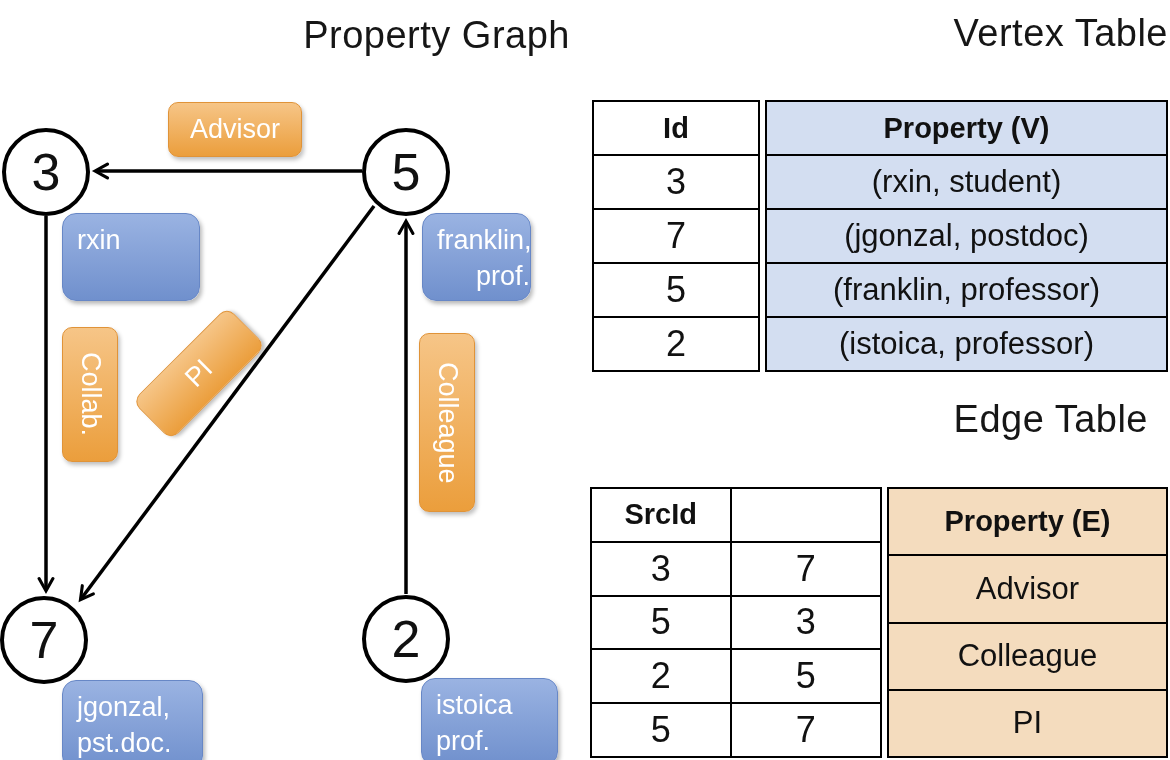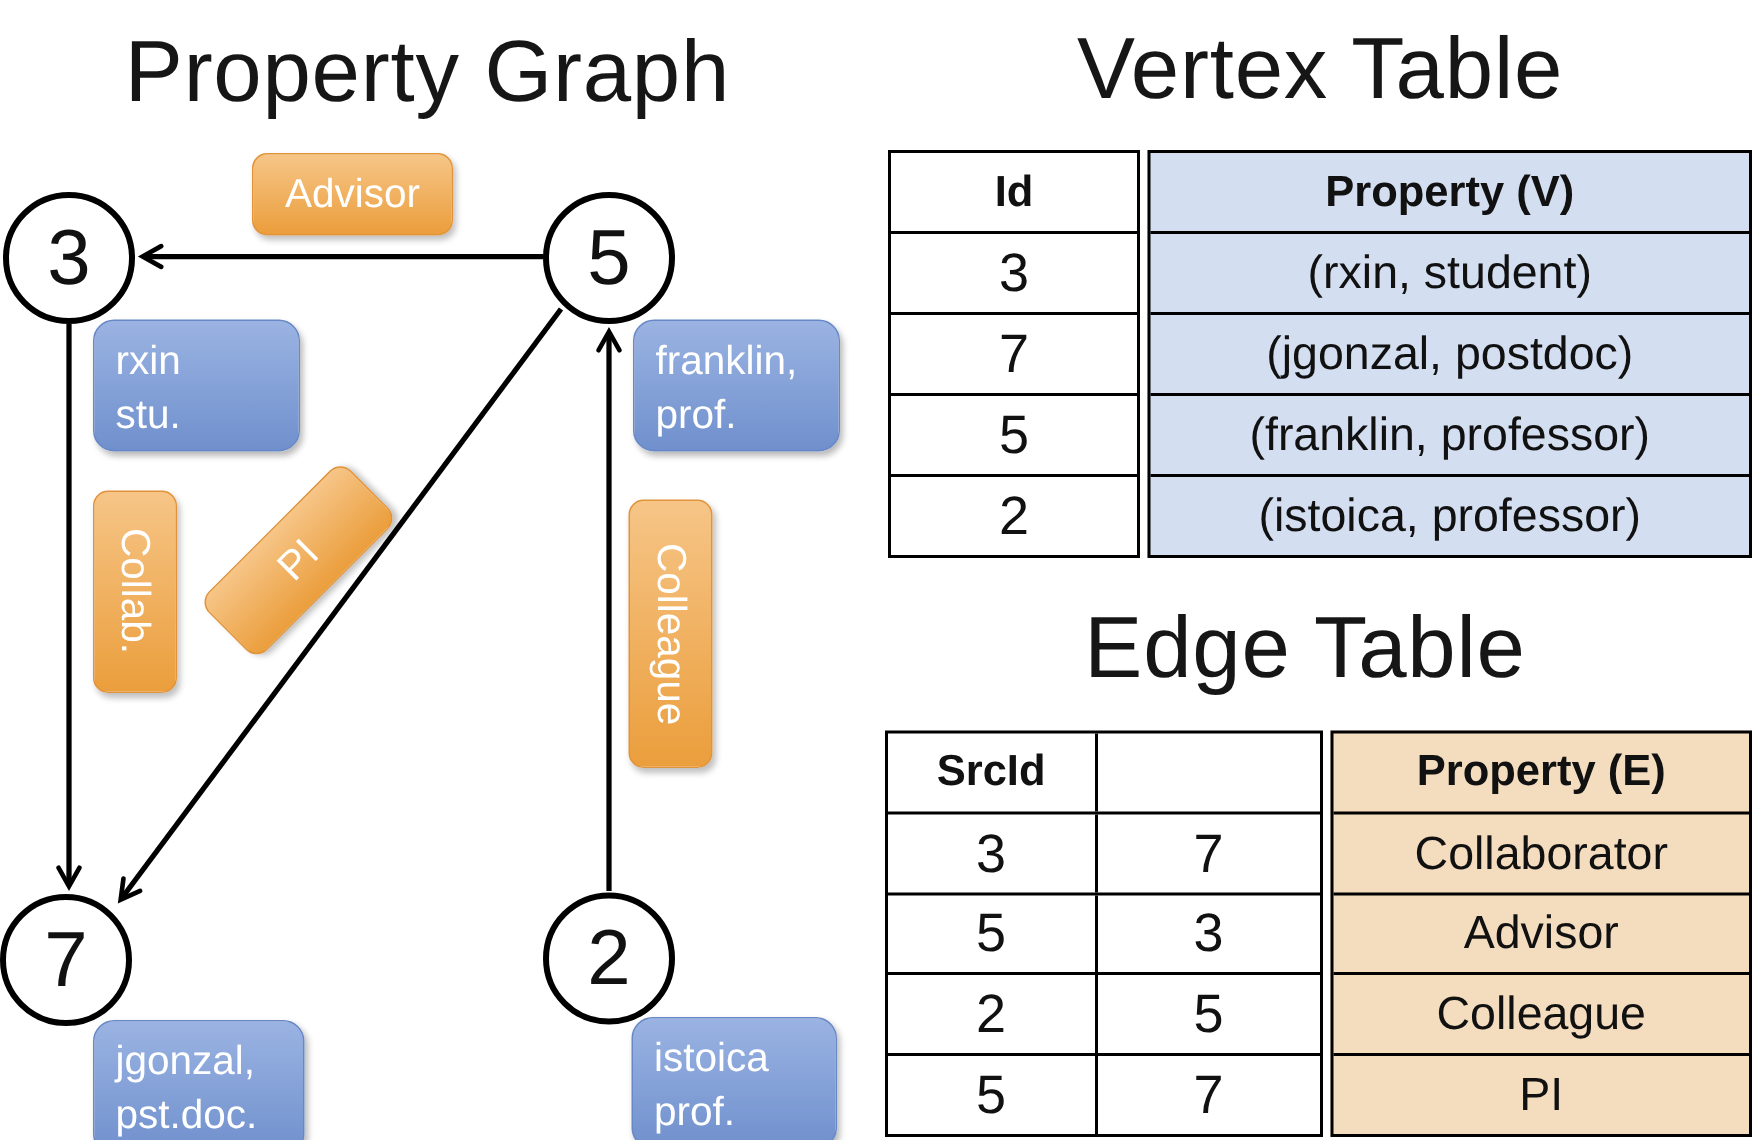--- a/index.html
+++ b/index.html
@@ -1,20 +1,20 @@
 <!DOCTYPE html>
 <html><head>
 <meta charset="utf-8">
 <style>
   html,body{margin:0;padding:0;background:#fff;}
   #canvas{position:relative;width:1170px;height:760px;background:#ffffff;overflow:hidden;
           font-family:"Liberation Sans",sans-serif;color:#111;}
 
-  .slide-title{position:absolute;font-size:58px;font-weight:300;color:#161616;
-               text-align:center;white-space:nowrap;letter-spacing:0.5px;}
+  .slide-title{position:absolute;font-size:38px;font-weight:300;color:#161616;
+               text-align:right;white-space:nowrap;letter-spacing:0.5px;}
 
   
   .gnode{position:absolute;width:88px;height:88px;box-sizing:border-box;
          border:4px solid #000;border-radius:50%;background:#fff;
          display:flex;align-items:center;justify-content:center;
          font-size:52px;font-weight:300;color:#111;}
 
   
   .nbox{position:absolute;box-sizing:border-box;border-radius:14px;
         background:linear-gradient(#9ab3e2,#7090cd);border:1px solid #6787c6;
@@ -87,23 +87,22 @@
   </div>
   <div class="elabel diag" style="left:132px;top:346px;width:134px;height:55px;">
     <span>PI</span>
   </div>
   <div class="elabel vert" style="left:419px;top:333px;width:56px;height:179px;">
     <span>Colleague</span>
   </div>
 
   <div class="nbox" style="left:62px;top:185px;width:138px;height:88px;">
     <div>rxin</div>
-    <div>stu.</div>
   </div>
-  <div class="nbox" style="left:422px;top:185px;width:138px;height:88px;">
+  <div class="nbox" style="left:422px;top:185px;width:109px;height:88px;text-align:right;">
     <div>franklin,</div>
     <div>prof.</div>
   </div>
   <div class="nbox" style="left:62px;top:652px;width:141px;height:90px;">
     <div>jgonzal,</div>
     <div>pst.doc.</div>
   </div>
   <div class="nbox" style="left:421px;top:650px;width:137px;height:88px;">
     <div>istoica</div>
     <div>prof.</div>
@@ -165,23 +164,20 @@
       <div class="tcell c1">5</div>
       <div class="tcell">7</div>
     </div>
   </div>
 
   <div class="tbox et-right" style="left:887px;top:487px;width:281px;height:271px;">
     <div class="trow">
       <div class="tcell hdr">Property (E)</div>
     </div>
     <div class="trow">
-      <div class="tcell prop">Collaborator</div>
-    </div>
-    <div class="trow">
       <div class="tcell prop">Advisor</div>
     </div>
     <div class="trow">
       <div class="tcell prop">Colleague</div>
     </div>
     <div class="trow">
       <div class="tcell prop">PI</div>
     </div>
   </div>
 

